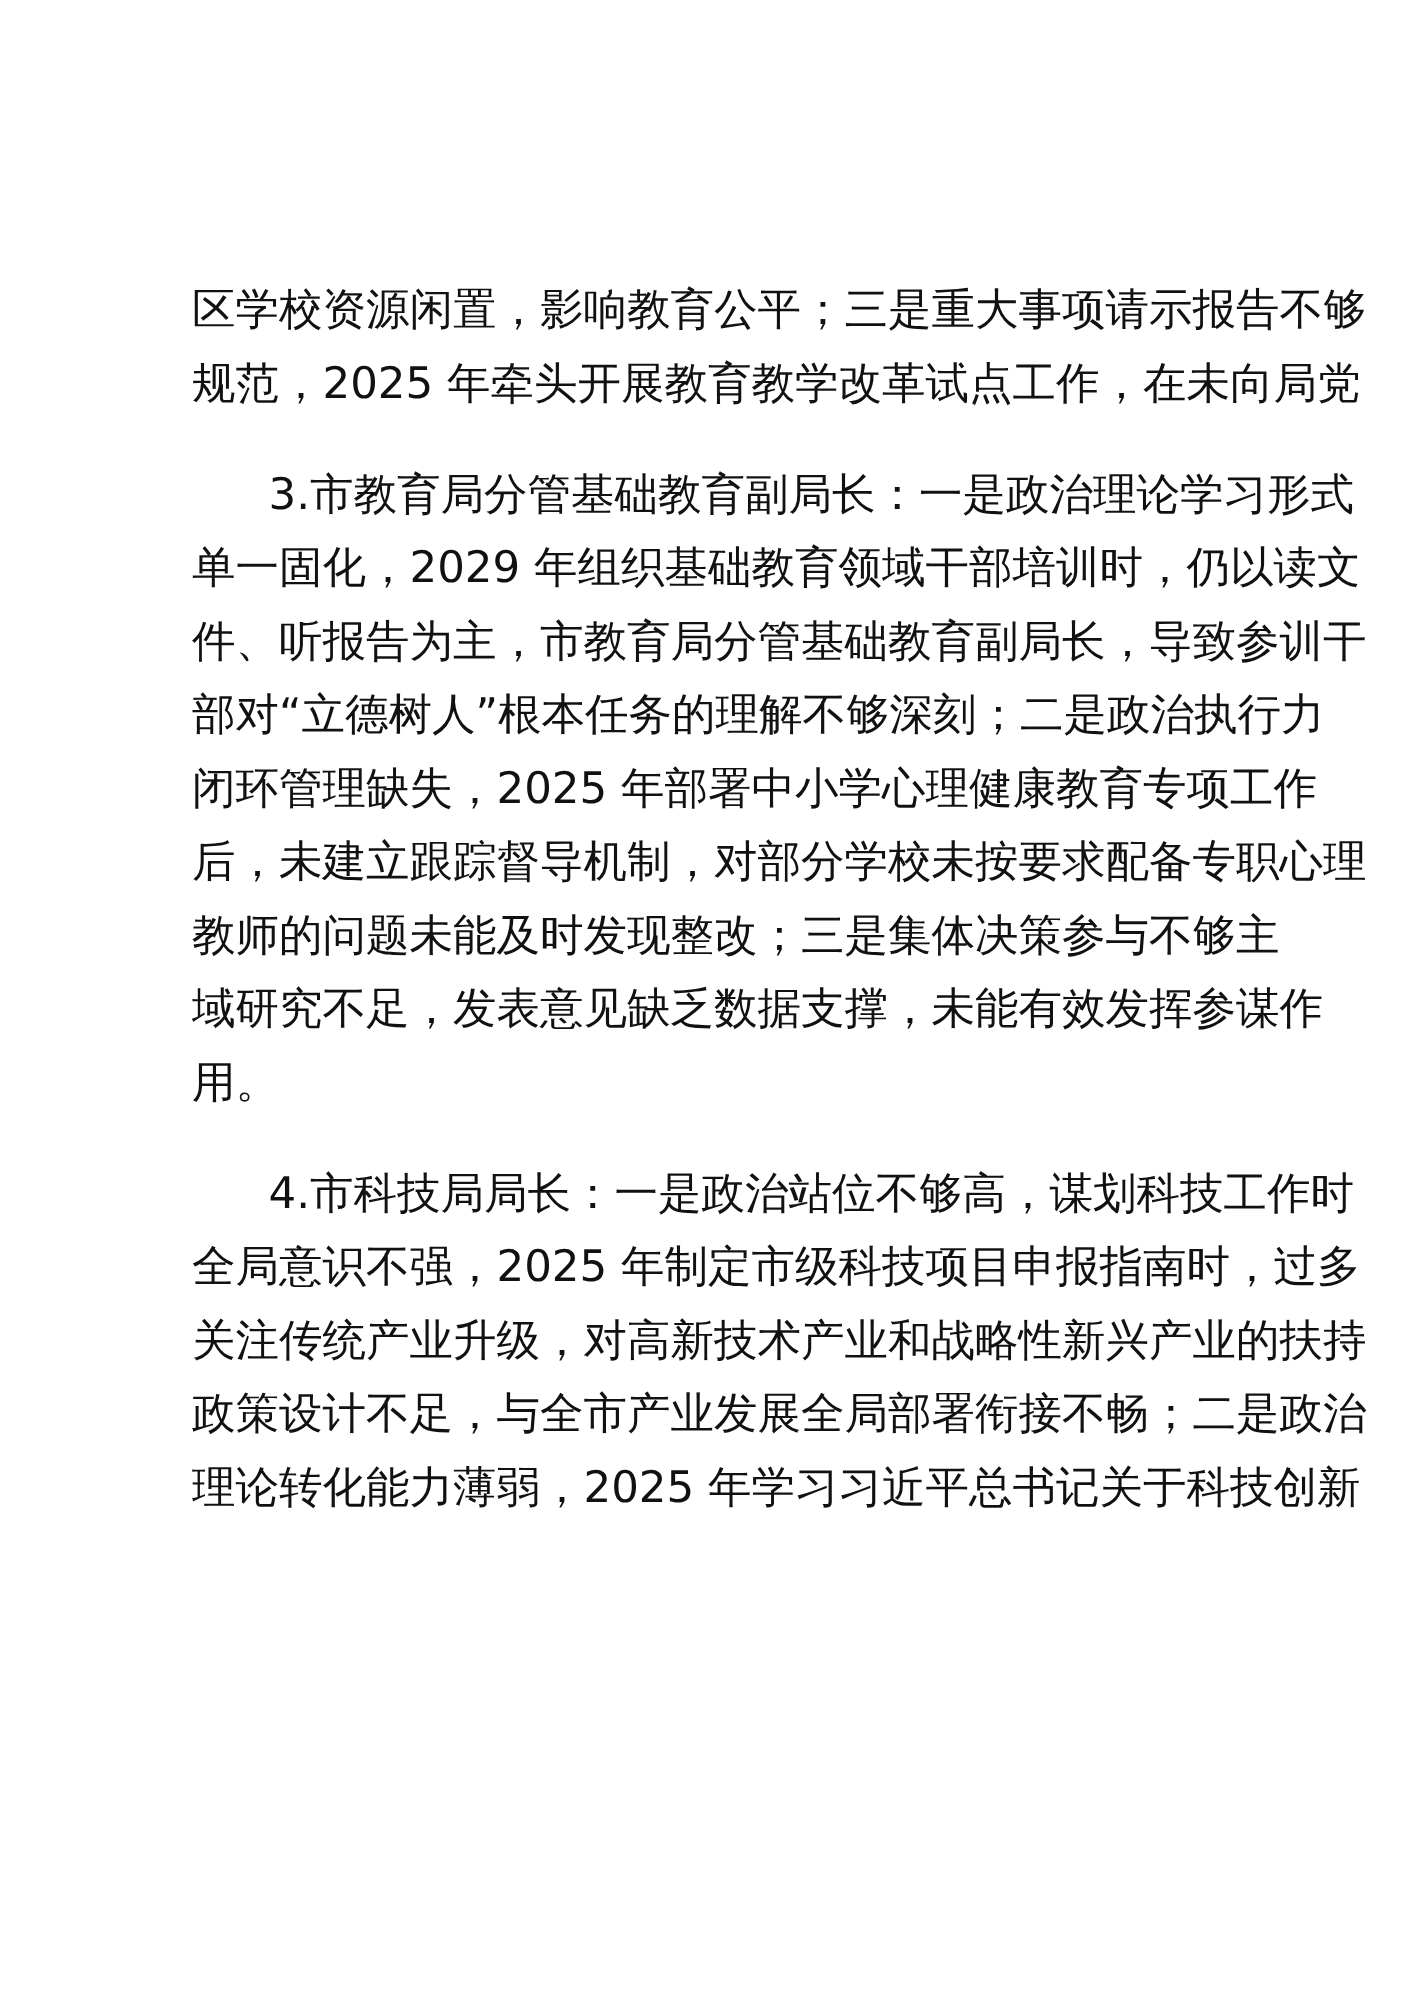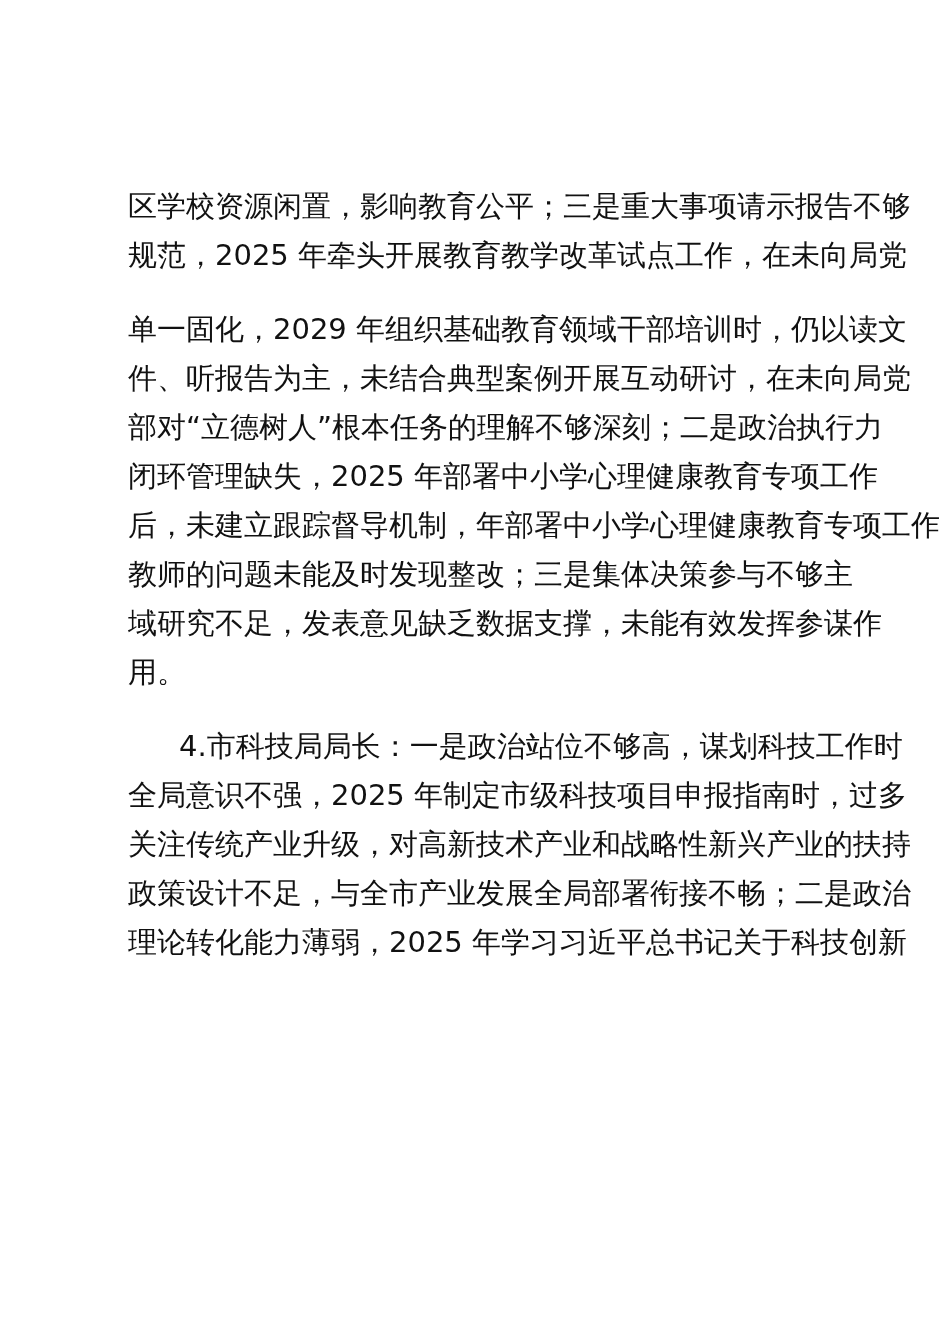--- a/index.html
+++ b/index.html
@@ -25,25 +25,26 @@
 <body>
 
 <div class="page">
 
   <div class="para">
     <span class="line">区学校资源闲置，影响教育公平；三是重大事项请示报告不够</span>
     <span class="line">规范，2025 年牵头开展教育教学改革试点工作，在未向局党</span>
   </div>
 
   <div class="para">
+    <span class="line" style="padding-left:51px">3.市教育局分管基础教育副局长：一是政治理论学习形式</span>
     <span class="line">单一固化，2029 年组织基础教育领域干部培训时，仍以读文</span>
-    <span class="line">件、听报告为主，未结合典型案例开展互动研讨，在未向局党</span>
+    <span class="line">件、听报告为主，市教育局分管基础教育副局长，导致参训干</span>
     <span class="line">部对“立德树人”根本任务的理解不够深刻；二是政治执行力</span>
     <span class="line">闭环管理缺失，2025 年部署中小学心理健康教育专项工作</span>
-    <span class="line">后，未建立跟踪督导机制，年部署中小学心理健康教育专项工作</span>
+    <span class="line">后，未建立跟踪督导机制，对部分学校未按要求配备专职心理</span>
     <span class="line">教师的问题未能及时发现整改；三是集体决策参与不够主</span>
     <span class="line">域研究不足，发表意见缺乏数据支撑，未能有效发挥参谋作</span>
     <span class="line last">用。</span>
   </div>
 
   <div class="para">
     <span class="line" style="padding-left:51px">4.市科技局局长：一是政治站位不够高，谋划科技工作时</span>
     <span class="line">全局意识不强，2025 年制定市级科技项目申报指南时，过多</span>
     <span class="line">关注传统产业升级，对高新技术产业和战略性新兴产业的扶持</span>
     <span class="line">政策设计不足，与全市产业发展全局部署衔接不畅；二是政治</span>

